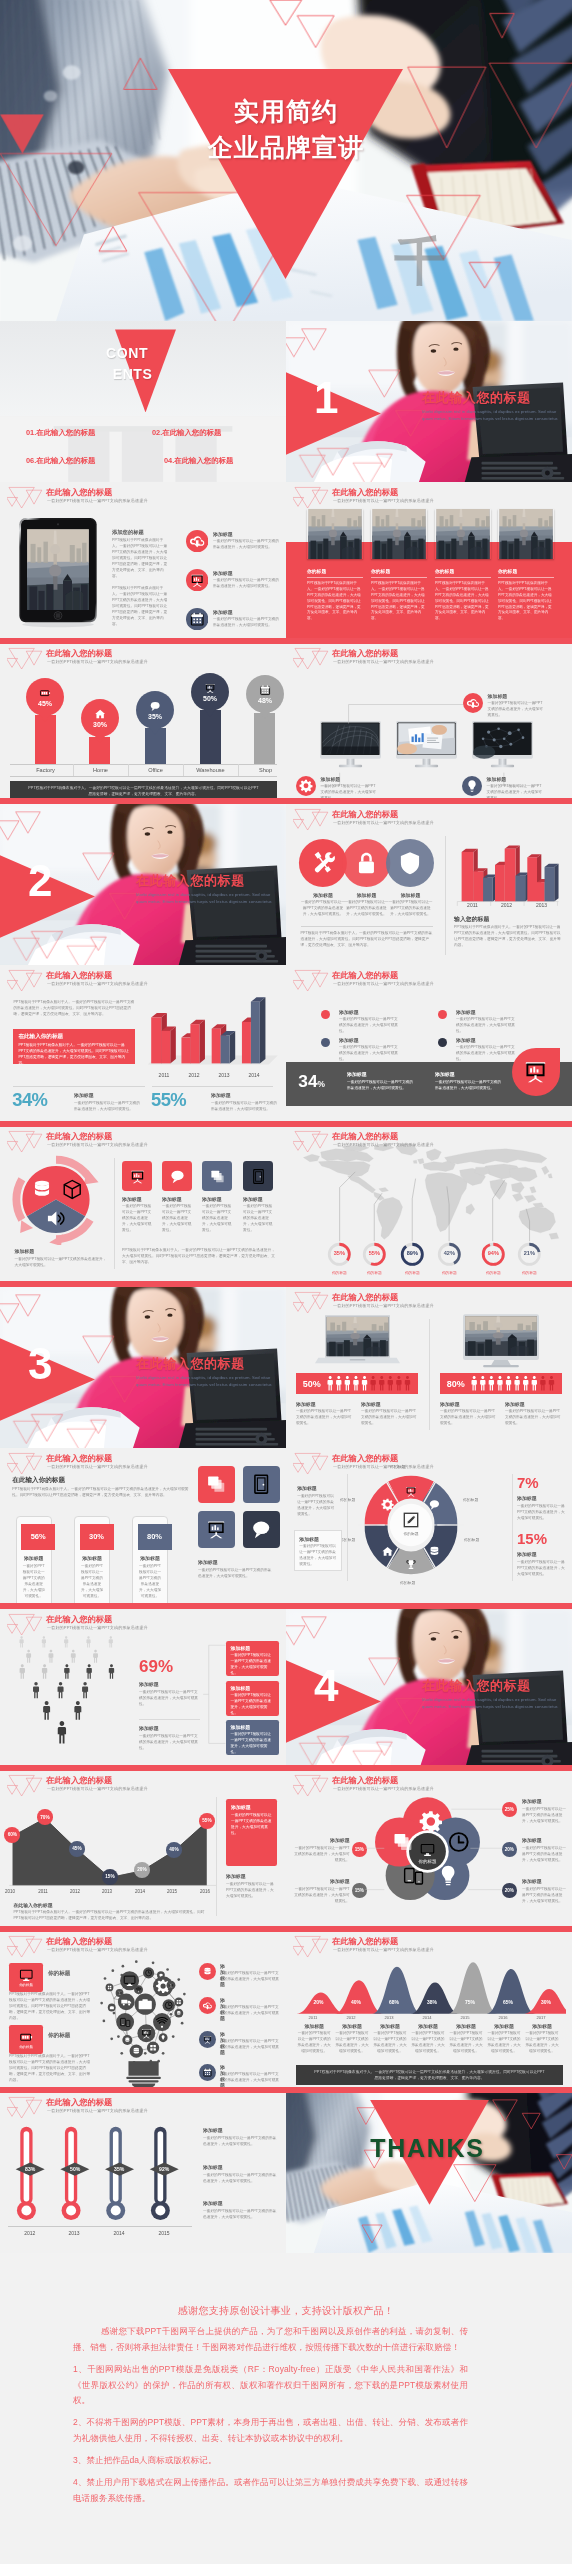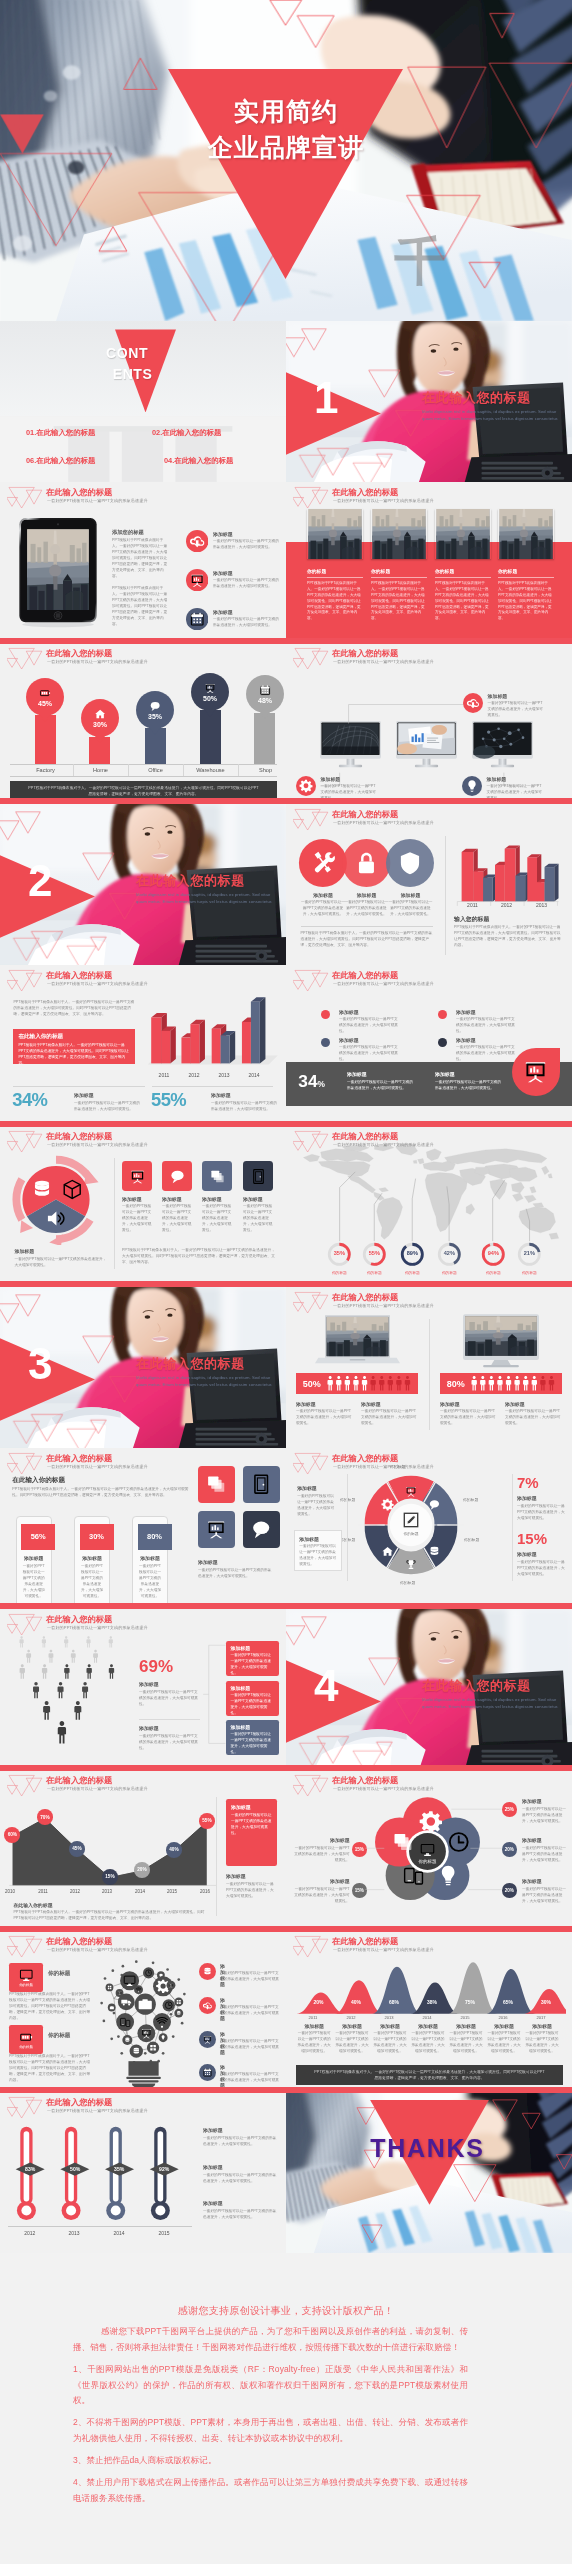--- a/index.html
+++ b/index.html
@@ -2450,21 +2450,21 @@
       <div class="ab bodytx" style="left:203px;top:81px;width:75px;">一套好的PPT模板可以让一篇PPT文稿的形象迅速提升，大大增加可观赏性。</div>
       <div class="ab addt" style="left:203px;top:108px;">添加标题</div>
       <div class="ab bodytx" style="left:203px;top:117px;width:75px;">一套好的PPT模板可以让一篇PPT文稿的形象迅速提升，大大增加可观赏性。</div>
     </div>
 
     <div class="slide">
       <svg width="286" height="161" viewBox="0 0 512 288">
           <use href="#coverPhotoSmall"></use>
         </svg>
       <div class="ab" style="left:84px;top:7.8px;width:119px;height:105px;background:#ef4a52;clip-path:polygon(0 0,100% 0,50% 100%);"></div>
-      <div class="ab" style="left:0;top:42px;width:283px;text-align:center;color:#4c1d95;font-size:25px;font-weight:bold;letter-spacing:1.7px;
+      <div class="ab" style="left:0;top:42px;width:283px;text-align:center;color:#14532d;font-size:25px;font-weight:bold;letter-spacing:1.7px;
                   text-shadow:1.1px 1.1px 2.2px rgba(80,20,20,.3);">THANKS</div>
     </div>
 
   </div>
 
   <div class="copy">
     <div class="cs">感谢您支持原创设计事业，支持设计版权产品！</div>
     <p class="cp cp0">感谢您下载PPT千图网平台上提供的产品，为了您和千图网以及原创作者的利益，请勿复制、传播、销售，否则将承担法律责任！千图网将对作品进行维权，按照传播下载次数的十倍进行索取赔偿！</p>
     <p class="cp">1、千图网网站出售的PPT模版是免版税类（RF：Royalty-free）正版受《中华人民共和国著作法》和《世界版权公约》的保护，作品的所有权、版权和著作权归千图网所有，您下载的是PPT模版素材使用权。</p>
     <p class="cp">2、不得将千图网的PPT模版、PPT素材，本身用于再出售，或者出租、出借、转让、分销、发布或者作为礼物供他人使用，不得转授权、出卖、转让本协议或本协议中的权利。</p>

